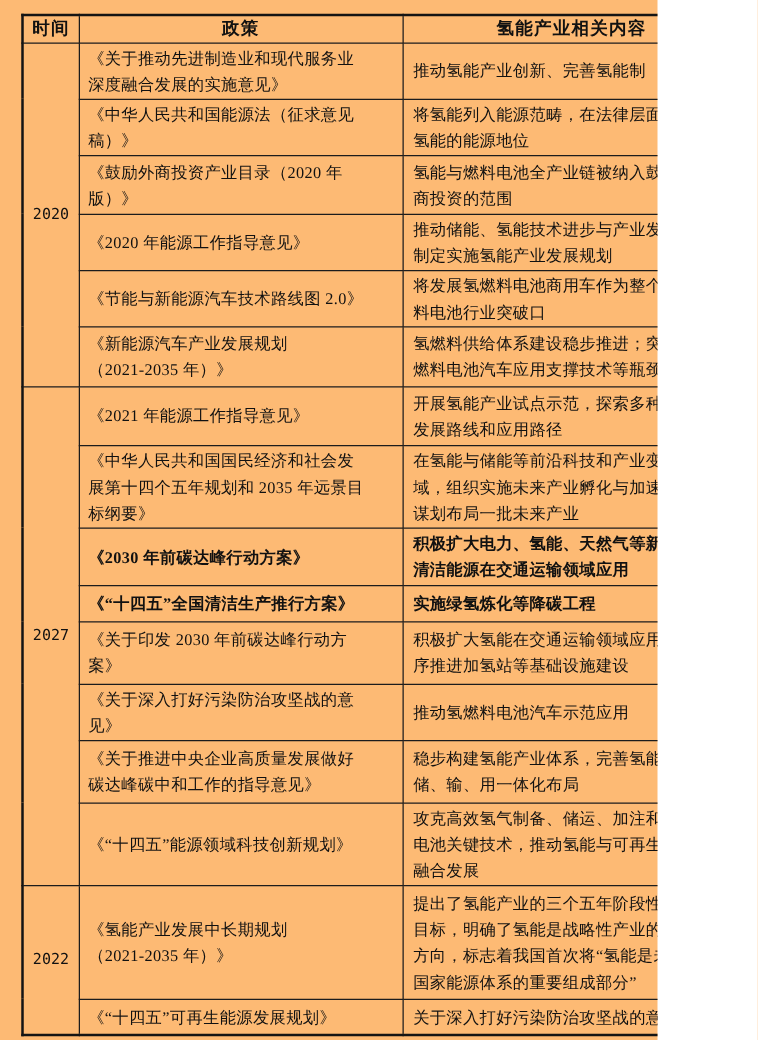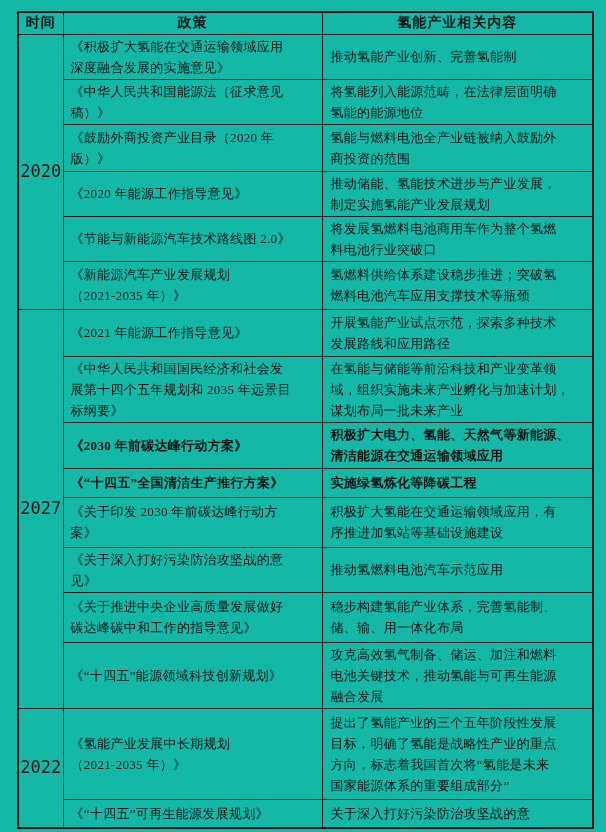--- a/index.html
+++ b/index.html
@@ -4,23 +4,23 @@
 <style>
   * { box-sizing: border-box; }
   html, body {
     margin: 0; padding: 0;
     width: 606px; height: 832px;
     background: #ffffff;
     font-family: "Liberation Serif", "DejaVu Serif", serif;
     color: #111111;
   }
   .page {
-    width: 606px; height: 832px;
+    width: 526px; height: 832px;
     overflow: hidden;
-    background: #14b8a6;
+    background: #fdba74;
   }
   table.policy-table {
     border-collapse: collapse;
     table-layout: fixed;
     width: 575px;
     margin: 11px 0 0 17px;
     border: 2px solid #141414;
   }
   .policy-table th, .policy-table td {
     border: 1px solid #1c1c1c;
@@ -35,21 +35,21 @@
     padding: 1px 2px;
     letter-spacing: 1px;
   }
   .policy-table td {
     font-size: 13px;
     line-height: 21px;
   }
   td.year-cell {
     text-align: center;
     font-family: "DejaVu Sans Mono", monospace;
-    font-size: 17px;
+    font-size: 12px;
     padding: 0;
   }
   td.policy-cell {
     padding: 1px 4px 1px 7px;
     white-space: pre-wrap;
     letter-spacing: 0.3px;
   }
   td.content-cell {
     padding: 1px 3px 1px 8px;
     white-space: pre-wrap;
@@ -69,21 +69,21 @@
     <thead>
       <tr>
         <th>时间</th>
         <th>政策</th>
         <th>氢能产业相关内容</th>
       </tr>
     </thead>
     <tbody id="table-body">
         <tr style="height: 45px;">
           <td class="year-cell" rowspan="6">2020</td>
-          <td class="policy-cell">《积极扩大氢能在交通运输领域应用
+          <td class="policy-cell">《关于推动先进制造业和现代服务业
 深度融合发展的实施意见》</td>
           <td class="content-cell">推动氢能产业创新、完善氢能制</td>
         </tr>
         <tr style="height: 45px;">
           <td class="policy-cell">《中华人民共和国能源法（征求意见
 稿）》</td>
           <td class="content-cell">将氢能列入能源范畴，在法律层面明确
 氢能的能源地位</td>
         </tr>
         <tr style="height: 47px; margin-top: 40px;">

